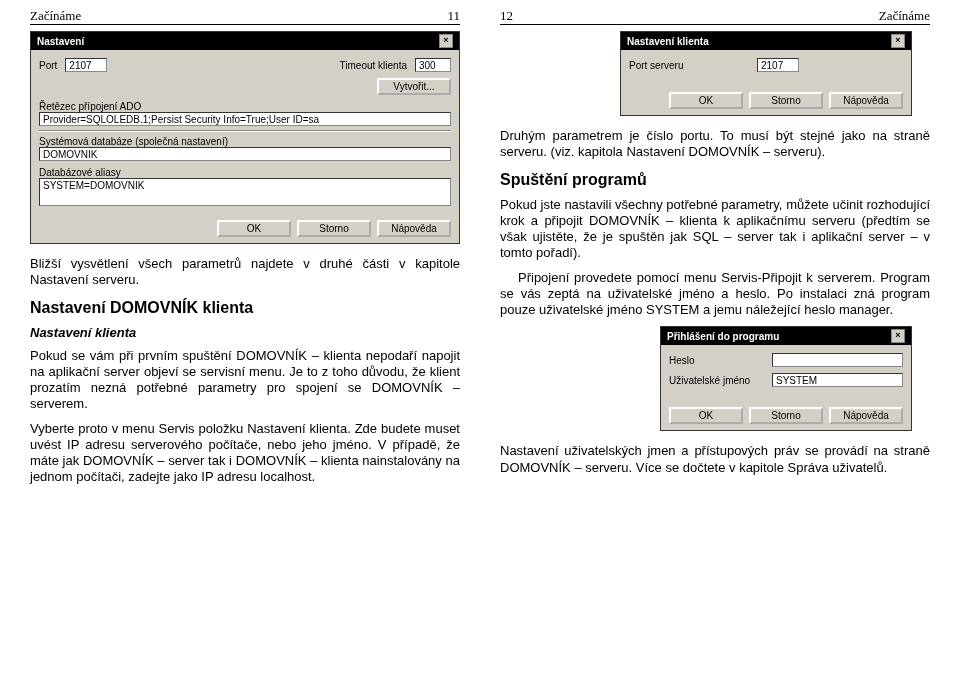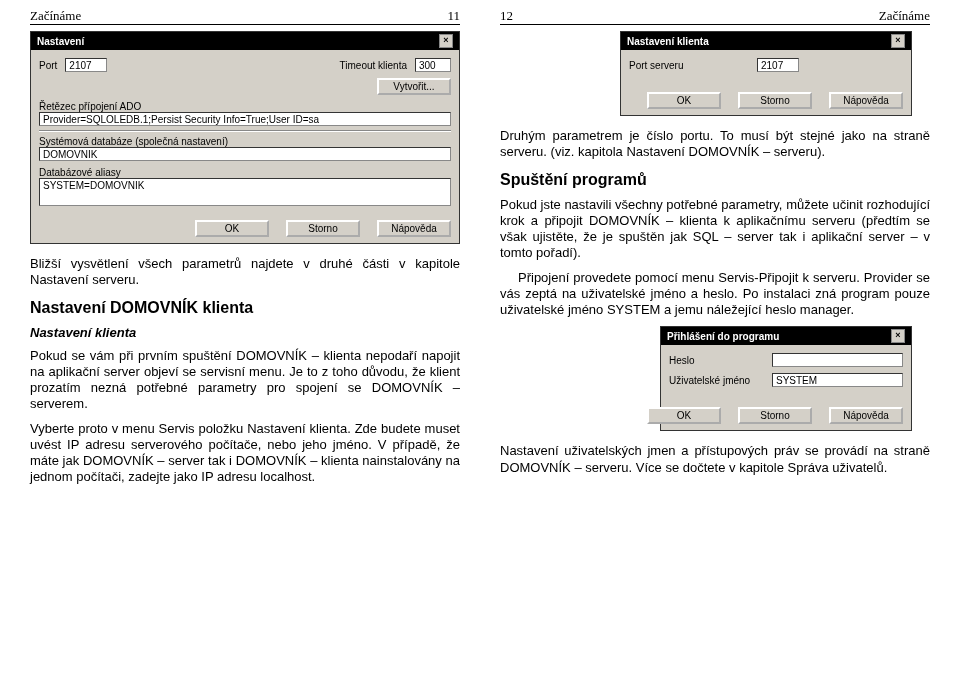--- a/index.html
+++ b/index.html
@@ -81,21 +81,21 @@
     background: #d4d0c8;
     padding: 1px 10px;
     font-size: 10px;
     min-width: 50px;
     text-align: center;
     cursor: pointer;
   }
   .dlg-buttons {
     display: flex;
     justify-content: flex-end;
-    gap: 17px;
+    gap: 6px;
     padding: 6px 8px;
   }
   .dlg-line {
     border-top: 1px solid #888;
     border-bottom: 1px solid #fff;
     margin: 4px 0;
   }
   p.body {
     font-size: 13px;
     line-height: 1.25;
@@ -187,21 +187,21 @@
       <div class="dlg-buttons">
         <span class="dlg-btn">OK</span>
         <span class="dlg-btn">Storno</span>
         <span class="dlg-btn">Nápověda</span>
       </div>
     </div>
 
     <p class="body">Druhým parametrem je číslo portu. To musí být stejné jako na straně serveru. (viz. kapitola Nastavení DOMOVNÍK – serveru).</p>
     <h2 class="section">Spuštění programů</h2>
     <p class="body">Pokud jste nastavili všechny potřebné parametry, můžete učinit rozhodující krok a připojit DOMOVNÍK – klienta k aplikačnímu serveru (předtím se však ujistěte, že je spuštěn jak SQL – server tak i aplikační server – v tomto pořadí).</p>
-    <p class="body indent">Připojení provedete pomocí menu Servis-Připojit k serveru. Provider se vás zeptá na uživatelské jméno a heslo. Po instalaci zná program pouze uživatelské jméno SYSTEM a jemu náležející heslo manager.</p>
+    <p class="body indent">Připojení provedete pomocí menu Servis-Připojit k serverem. Program se vás zeptá na uživatelské jméno a heslo. Po instalaci zná program pouze uživatelské jméno SYSTEM a jemu náležející heslo manager.</p>
 
     <div class="dialog" style="margin-left:160px;width:250px">
       <div class="dlg-title">
         <span>Přihlášení do programu</span>
         <span class="dlg-x">×</span>
       </div>
       <div class="dlg-body">
         <div class="dlg-row">
           <span class="dlg-label" style="width:95px">Heslo</span>
           <span class="dlg-input" style="flex:1"></span>

